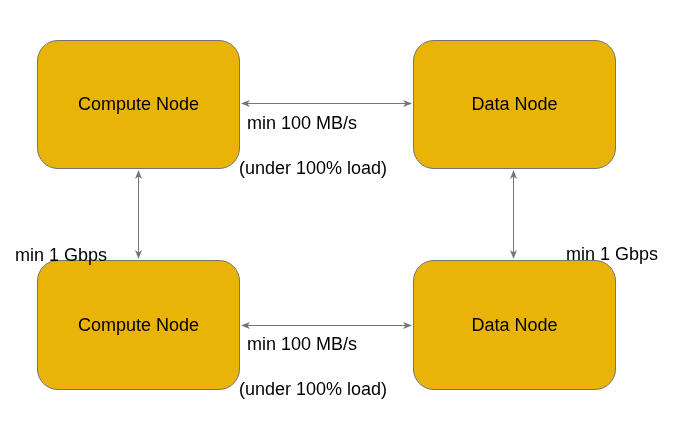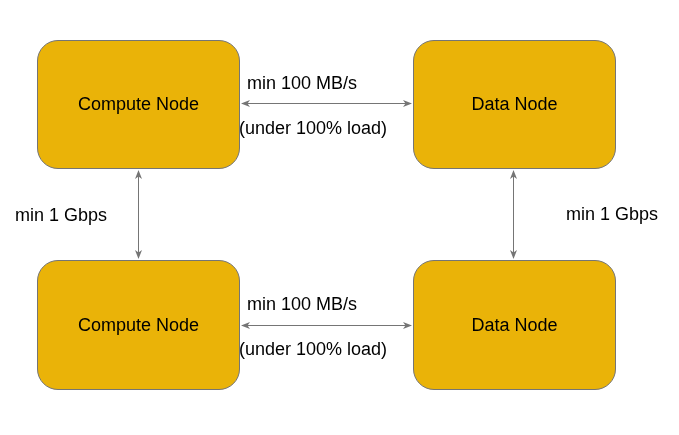--- a/index.html
+++ b/index.html
@@ -32,20 +32,21 @@
   .node-compute-top    { left: 37px;  top: 40px;  }
   .node-data-top       { left: 413px; top: 40px;  }
   .node-compute-bottom { left: 37px;  top: 260px; height: 130px; }
   .node-data-bottom    { left: 413px; top: 260px; height: 130px; }
 
   .edge-label {
     position: absolute;
     font-size: 18px;
     line-height: 20px;
     white-space: nowrap;
+    margin-top: 40px;
   }
   .lbl-h1-main { left: 247px; top: 73px;  }
   .lbl-h1-sub  { left: 239px; top: 118px; }
   .lbl-h2-main { left: 247px; top: 294px; }
   .lbl-h2-sub  { left: 239px; top: 339px; }
   .lbl-v-left  { left: 15px;  top: 205px; }
   .lbl-v-right { left: 566px; top: 204px; }
 
   svg.arrows {
     position: absolute;

